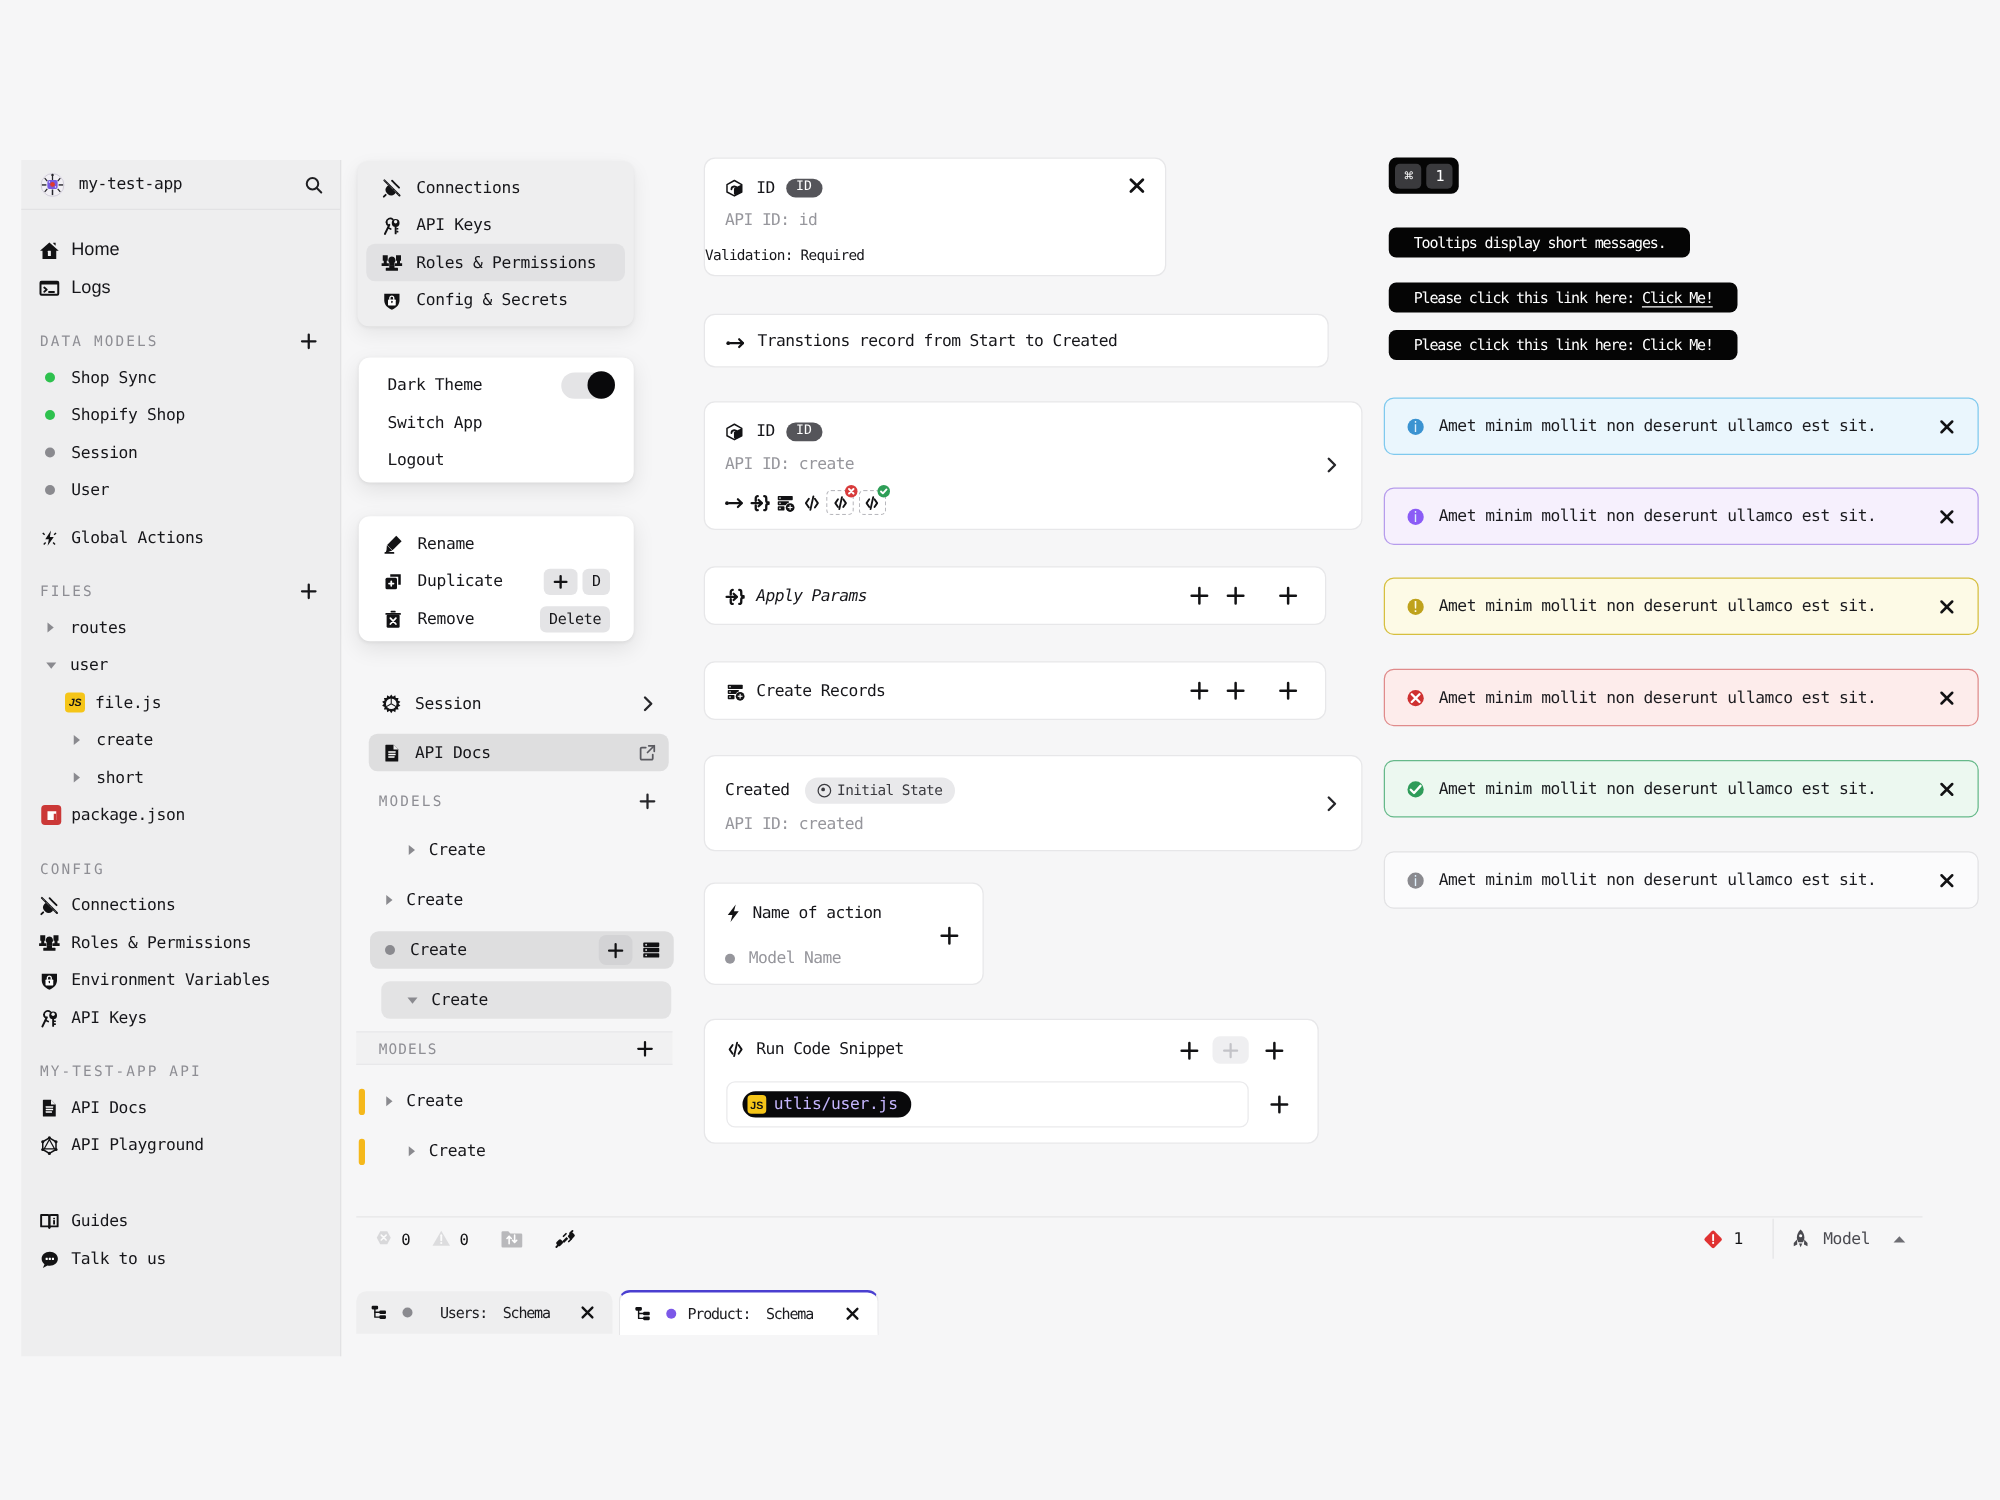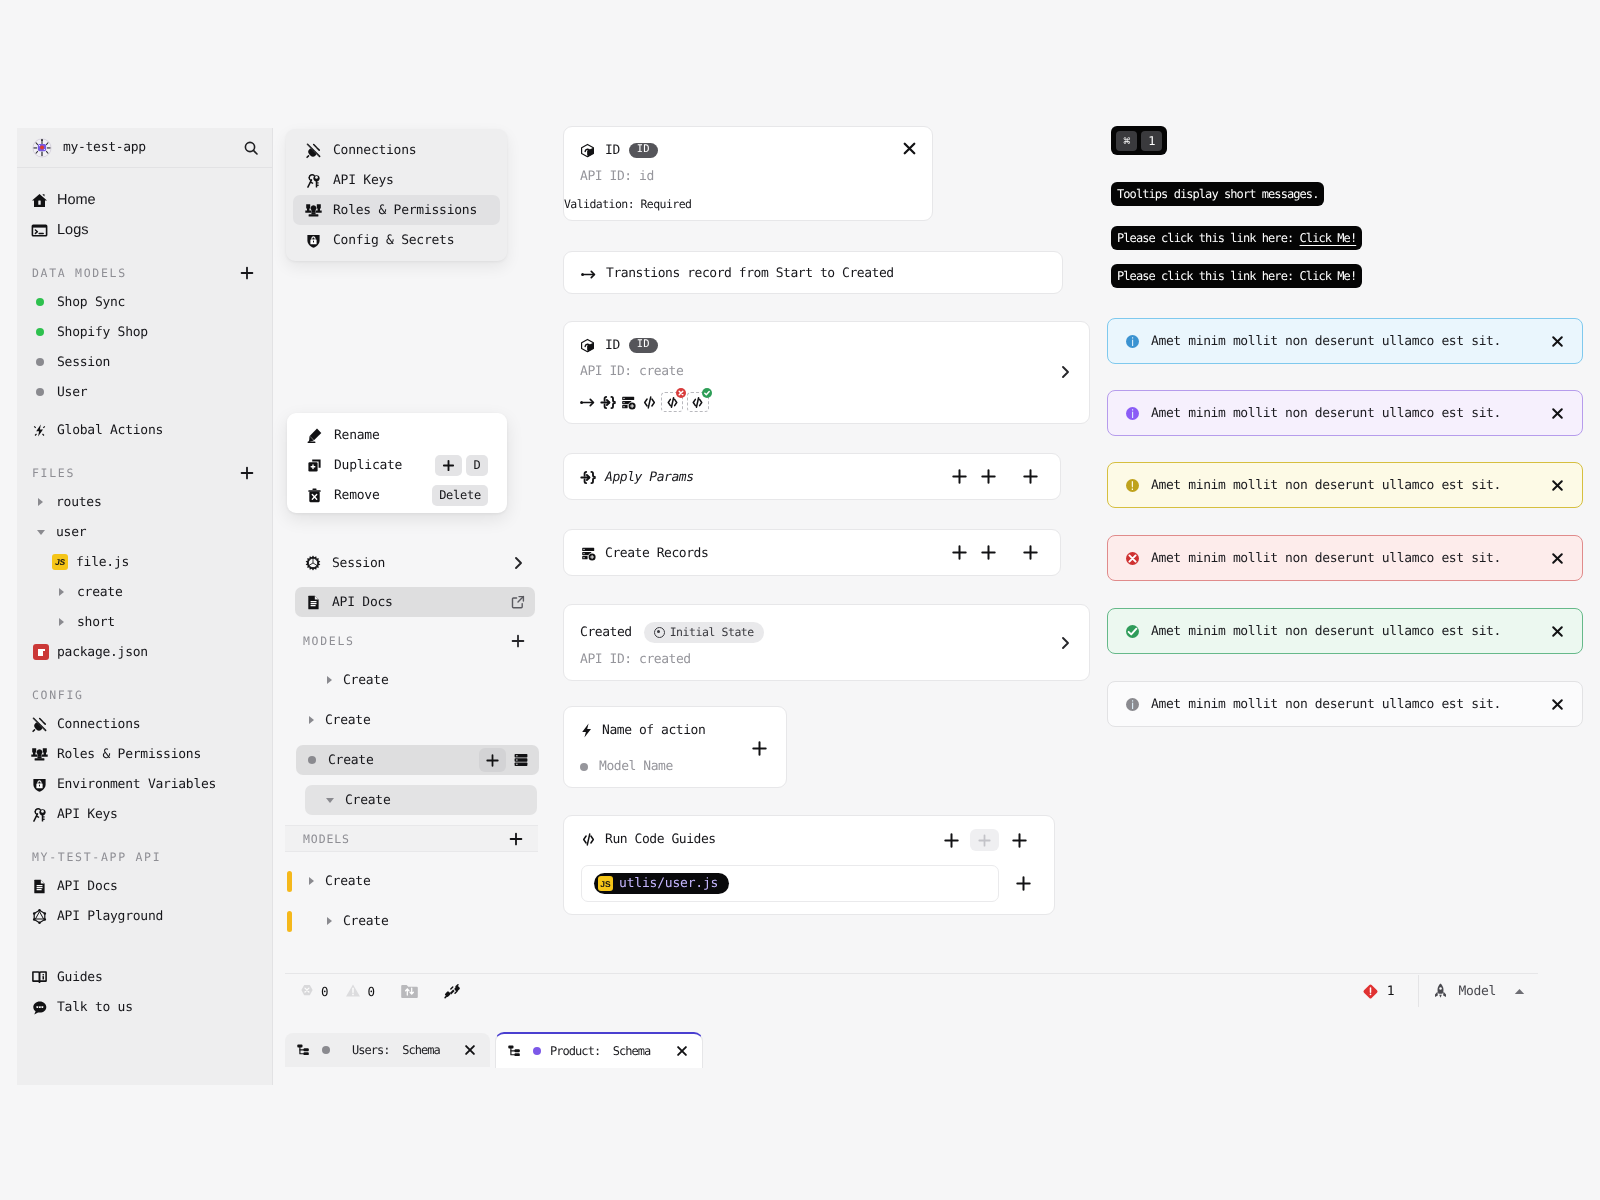--- a/index.html
+++ b/index.html
@@ -55,21 +55,21 @@
 
   
   .card{ position:absolute; background:#fff; border:1px solid #e7e7e9; border-radius:9px; }
   .card-title{ display:flex; align-items:center; font-size:13px; letter-spacing:-0.45px; color:#16161a;}
   .pill-dark{ background:#55555a; color:#fff; border-radius:999px; font-size:10.5px; padding:1.5px 8px 2px; letter-spacing:0.1px; line-height:1.1;}
   .pill-gray{ background:#e9e9eb; color:#3a3a3f; border-radius:999px; font-size:11.5px; padding:3px 10px 3.5px; display:inline-flex; align-items:center; gap:5px;}
   .muted{ color:#96969c; font-size:13px; letter-spacing:-0.45px;}
   .plusbtn{ width:17px;height:17px;color:#121214; cursor:pointer;}
 
   
-  .tip{ white-space:pre; position:absolute; background:#050505; color:#fff; border-radius:6px; font-size:12px; display:flex; align-items:center; padding:0 6px; letter-spacing:-0.93px;}
+  .tip{ white-space:pre; position:absolute; background:#050505; color:#fff; border-radius:6px; font-size:12px; display:flex; align-items:center; padding:0 20px; letter-spacing:-0.93px;}
   .keycap{ background:#3a3a3d; border-radius:4px; min-width:21px; height:20px; display:flex;align-items:center;justify-content:center;font-size:12px;color:#fff;}
   .alert{ position:absolute; left:1107px; width:476px; height:46px; border-radius:8px; border:1px solid; display:flex; align-items:center; padding:0 17px 0 18px;}
   .alert .msg{ font-size:13px; margin-left:12px; letter-spacing:-0.38px; color:#1b1b1f;}
   .alert .x{ margin-left:auto; width:15px;height:15px;color:#121214; cursor:pointer;}
   .badge-ic{ width:13px;height:13px;border-radius:50%;display:flex;align-items:center;justify-content:center; flex:0 0 13px;}
 
   
   #statusbar{ position:absolute; left:285px; top:973px; width:1253px; height:35px; border-top:1px solid #e6e6e8; display:flex; align-items:center; }
   .tab{ white-space:pre; line-height:1; position:absolute; height:34px; display:flex; align-items:center; font-size:12px; letter-spacing:-0.95px; cursor:pointer;}
 </style>
@@ -390,20 +390,37 @@
 <rect x="5.4" y="7.6" width="6.2" height="4.7" rx="0.5" fill="#fff"></rect>
 <path d="M6.9 7.7 v-1.3 a1.55 1.55 0 0 1 3.1 0 v1.3" fill="none" stroke="#fff" stroke-width="1.05"></path>
 <rect x="8.0" y="8.5" width="1.0" height="2.0" rx="0.5" fill="#121214"></rect>
 </svg>
           </span>
       <span>Config &amp; Secrets</span>
     </div>
   </div>
 </div>
 
+<div class="menu menu-white" style="left:287px; top:286px; width:220px; height:100px;">
+  <div style="padding-top:7px">
+    <div class="mi" style="padding-left:16px;padding-right:9px">
+      <span>Dark Theme</span>
+      <span style="margin-left:auto; position:relative; width:42px; height:21px;">
+        <i style="position:absolute;left:0;top:0;width:42px;height:21px;border-radius:999px;background:#e4e4e6;"></i>
+        <i style="position:absolute;left:21px;top:-0.5px;width:22px;height:22px;border-radius:50%;background:#09090b;"></i>
+      </span>
+    </div>
+    <div class="mi" style="padding-left:16px">
+      <span>Switch App</span>
+    </div>
+    <div class="mi" style="padding-left:16px">
+      <span>Logout</span>
+    </div>
+  </div>
+</div>
 
 <div class="menu menu-white" style="left:287px; top:413px; width:220px; height:100px;">
   <div style="padding-top:7px">
     <div class="mi">
       <span class="ic">
             <svg viewBox="0 0 17 17" width="17" height="17" fill="#121214">
 <path d="M11.0 1.6 L15.3 5.9 L8.0 13.2 L3.7 8.9 Z"></path>
 <path d="M3.5 9.1 L7.8 13.4 L4.6 14.5 L2.4 15.3 L3.2 13.0 Z"></path>
 <rect x="1.6" y="14.6" width="7.8" height="1.4" rx="0.5"></rect>
 </svg>
@@ -791,21 +808,21 @@
 
 <div class="card" style="left:563px; top:815px; width:492px; height:100px;">
   <div class="card-title" style="position:absolute;left:16px;top:14px;height:19px;">
     <span style="width:17px;height:17px;margin-right:8px">
           <svg viewBox="0 0 17 17" width="17" height="17" fill="none" stroke="#121214" stroke-width="1.5" stroke-linecap="round" stroke-linejoin="round">
 <path d="M6.1 5.0 L3.7 8.5 L6.1 12.0"></path>
 <path d="M10.9 5.0 L13.3 8.5 L10.9 12.0"></path>
 <path d="M9.7 3.1 L7.3 13.9"></path>
 </svg>
         </span>
-    <span>Run Code Guides</span>
+    <span>Run Code Snippet</span>
   </div>
   <div style="position:absolute;left:379px;top:13px;display:flex;align-items:center;gap:5px">
     <span class="plusbtn" style="margin-right:5px">
           <svg viewBox="0 0 17 17" width="17" height="17" stroke="currentColor" stroke-width="2" stroke-linecap="round">
             <path d="M8.5 2.3v12.4M2.3 8.5h12.4"></path>
           </svg>
         </span>
     <span style="width:29px;height:22px;border-radius:6px;background:#efeff1;display:flex;align-items:center;justify-content:center;color:#c3c3c8;cursor:pointer">
       <svg viewBox="0 0 17 17" width="15" height="15" stroke="currentColor" stroke-width="2" stroke-linecap="round">
             <path d="M8.5 2.6v11.8M2.6 8.5h11.8"></path>

